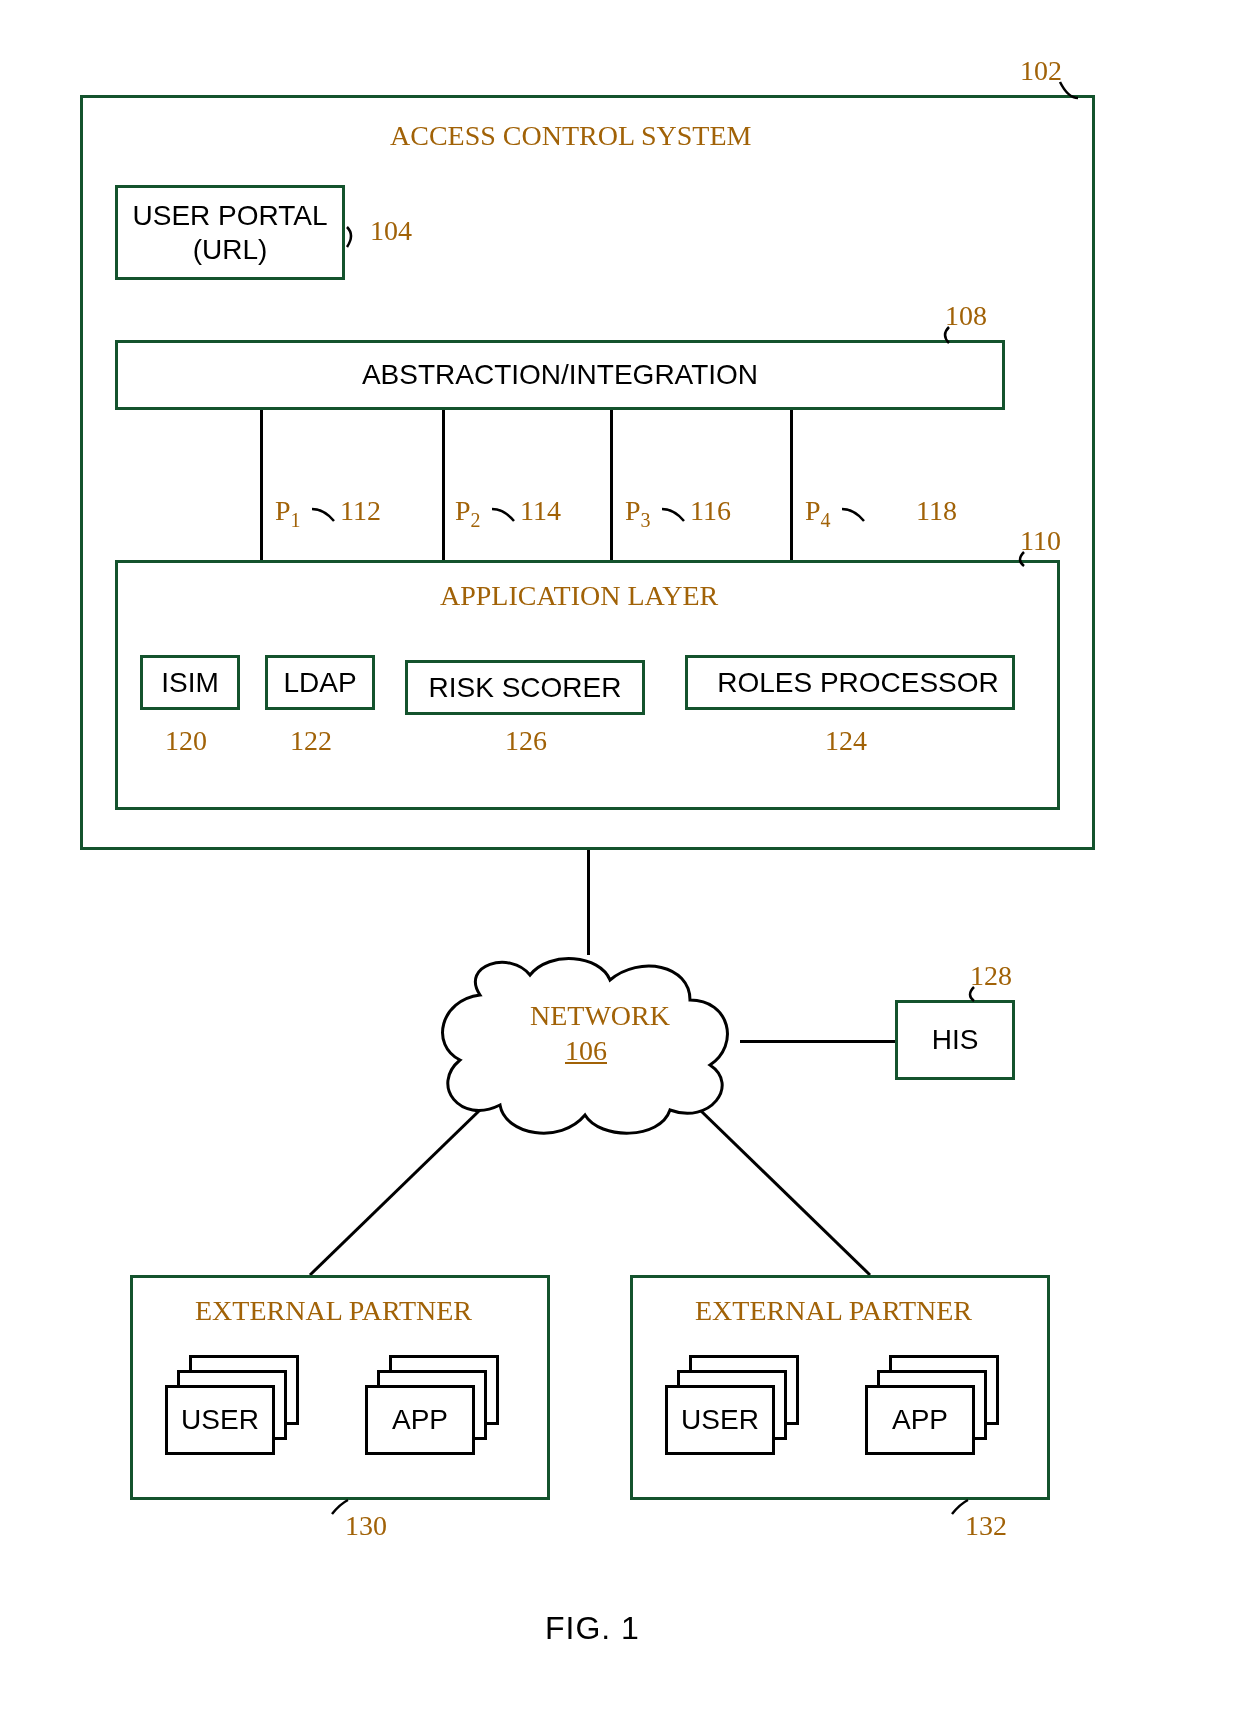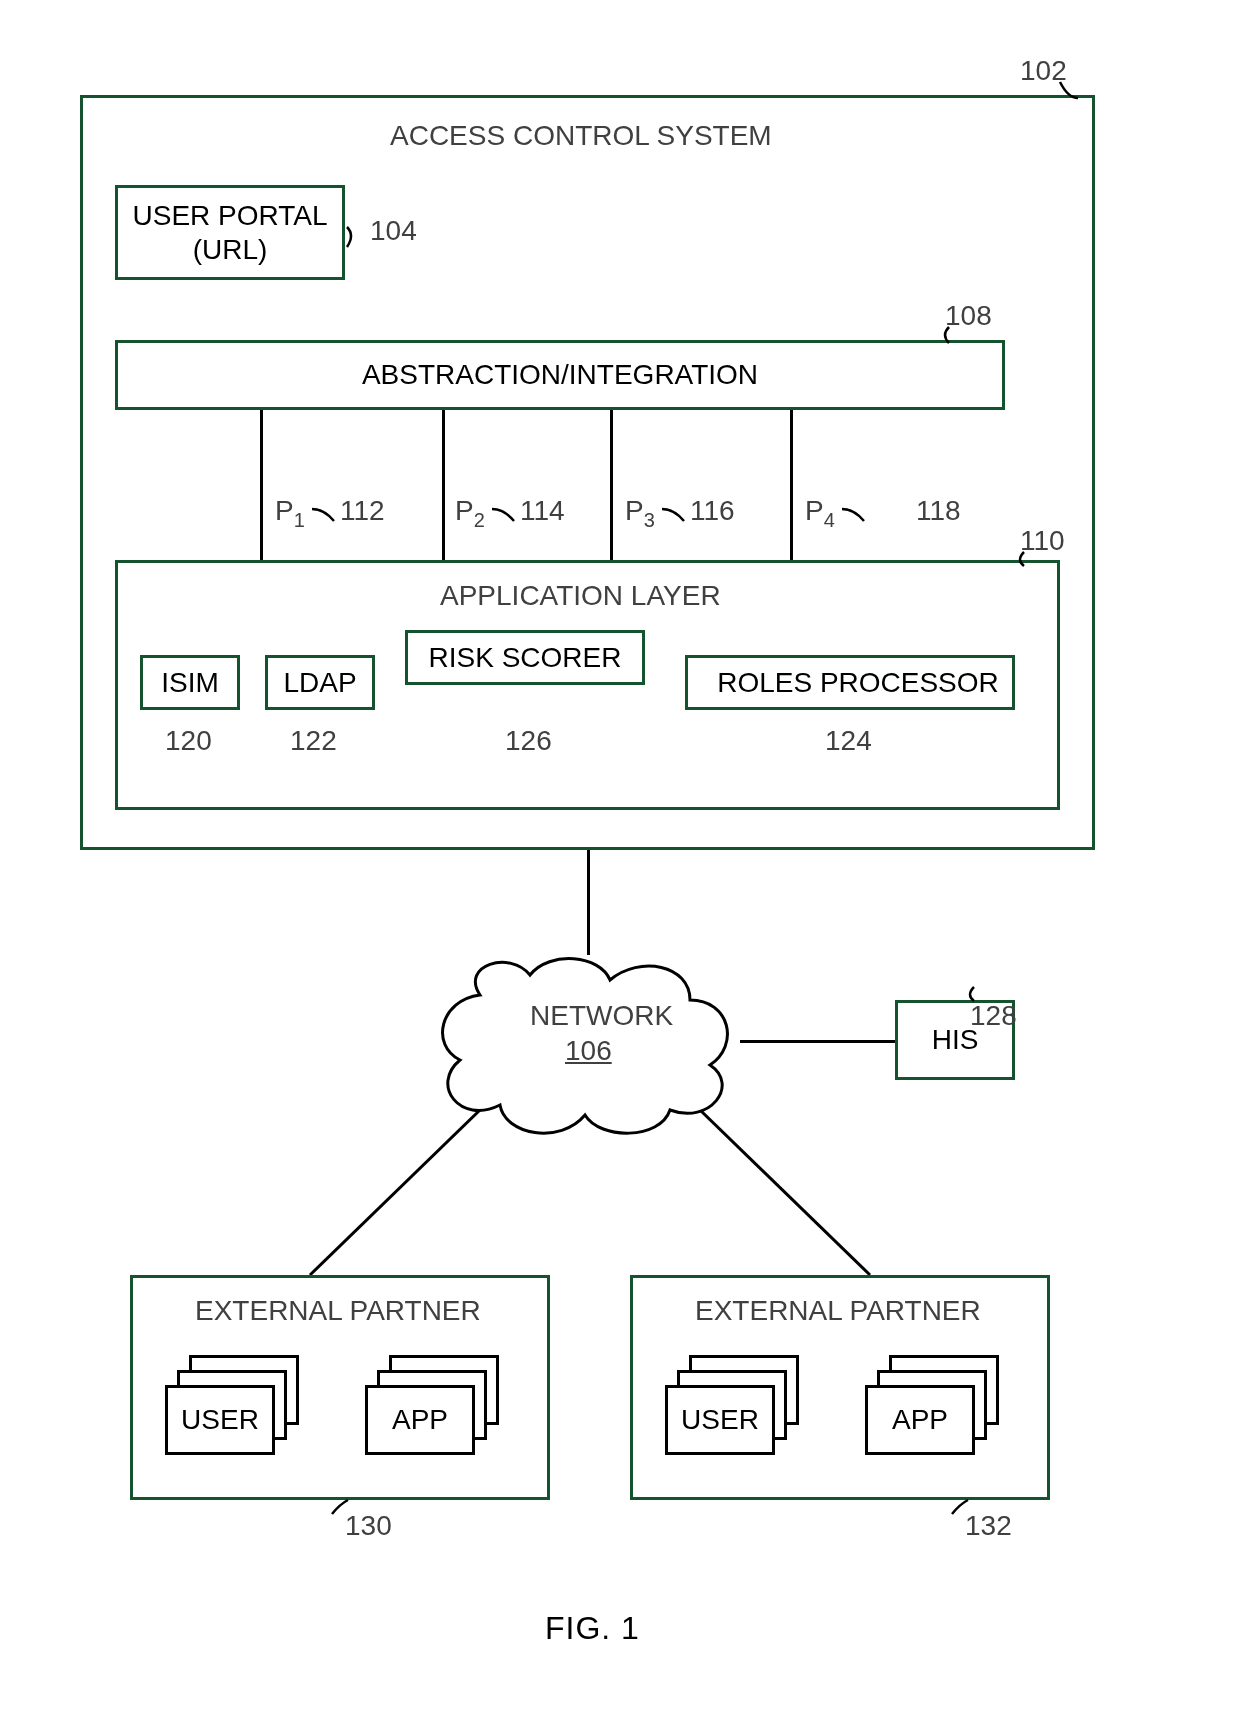--- a/index.html
+++ b/index.html
@@ -16,22 +16,23 @@
   }
   .box {
     position: absolute;
     border: 3px solid #14532d;
     background: #fff;
     box-sizing: border-box;
   }
   .label {
     position: absolute;
     font-size: 28px;
-    color: #404040;
+    color: #a16207;
     white-space: nowrap;
+    font-family: Liberation Serif, serif;
   }
   .center-text {
     display: flex;
     align-items: center;
     justify-content: center;
     text-align: center;
     font-size: 28px;
     line-height: 1.2;
   }
   .vline {
@@ -136,21 +137,21 @@
   <div class="box center-text" style="left:140px; top:655px; width:100px; height:55px;">
       <span>ISIM</span>
     </div>
   <div class="label" style="left:165px; top:725px;">120</div>
 
   <div class="box center-text" style="left:265px; top:655px; width:110px; height:55px;">
       <span>LDAP</span>
     </div>
   <div class="label" style="left:290px; top:725px;">122</div>
 
-  <div class="box center-text" style="left:405px; top:630px; width:240px; height:55px;">
+  <div class="box center-text" style="left:405px; top:660px; width:240px; height:55px;">
       <span>RISK SCORER</span>
     </div>
   <div class="label" style="left:505px; top:725px;">126</div>
 
   <div class="box center-text" style="left:685px; top:655px; width:330px; height:55px;padding-left:16px;">
       <span>ROLES PROCESSOR</span>
     </div>
   <div class="label" style="left:825px; top:725px;">124</div>
 
   <div class="vline" style="left:587px; top:850px; height:105px;"></div>
@@ -167,21 +168,21 @@
              C 40 180, 10 140, 40 115
              C 10 100, 20 55, 60 50 Z" stroke="#000" stroke-width="3" fill="#fff"></path>
   </svg>
   <div class="label" style="left:530px; top:1000px; text-align:center;">NETWORK</div>
   <div class="label underline" style="left:565px; top:1035px;">106</div>
 
   <div class="hline" style="left:740px; top:1040px; width:155px;"></div>
   <div class="box center-text" style="left:895px; top:1000px; width:120px; height:80px;">
       <span>HIS</span>
     </div>
-  <div class="label" style="left:970px; top:1000px;">128</div>
+  <div class="label" style="left:970px; top:960px;">128</div>
   <svg style="left:960px; top:985px;" width="20" height="18">
       <path d="M14 2 Q 6 10 14 16" stroke="#000" stroke-width="2.5" fill="none"></path>
     </svg>
 
   <svg style="left:300px; top:1110px;" width="200" height="170">
       <line x1="180" y1="0" x2="10" y2="165" stroke="#000" stroke-width="3"></line>
     </svg>
   <svg style="left:690px; top:1110px;" width="200" height="170">
       <line x1="10" y1="0" x2="180" y2="165" stroke="#000" stroke-width="3"></line>
     </svg>

